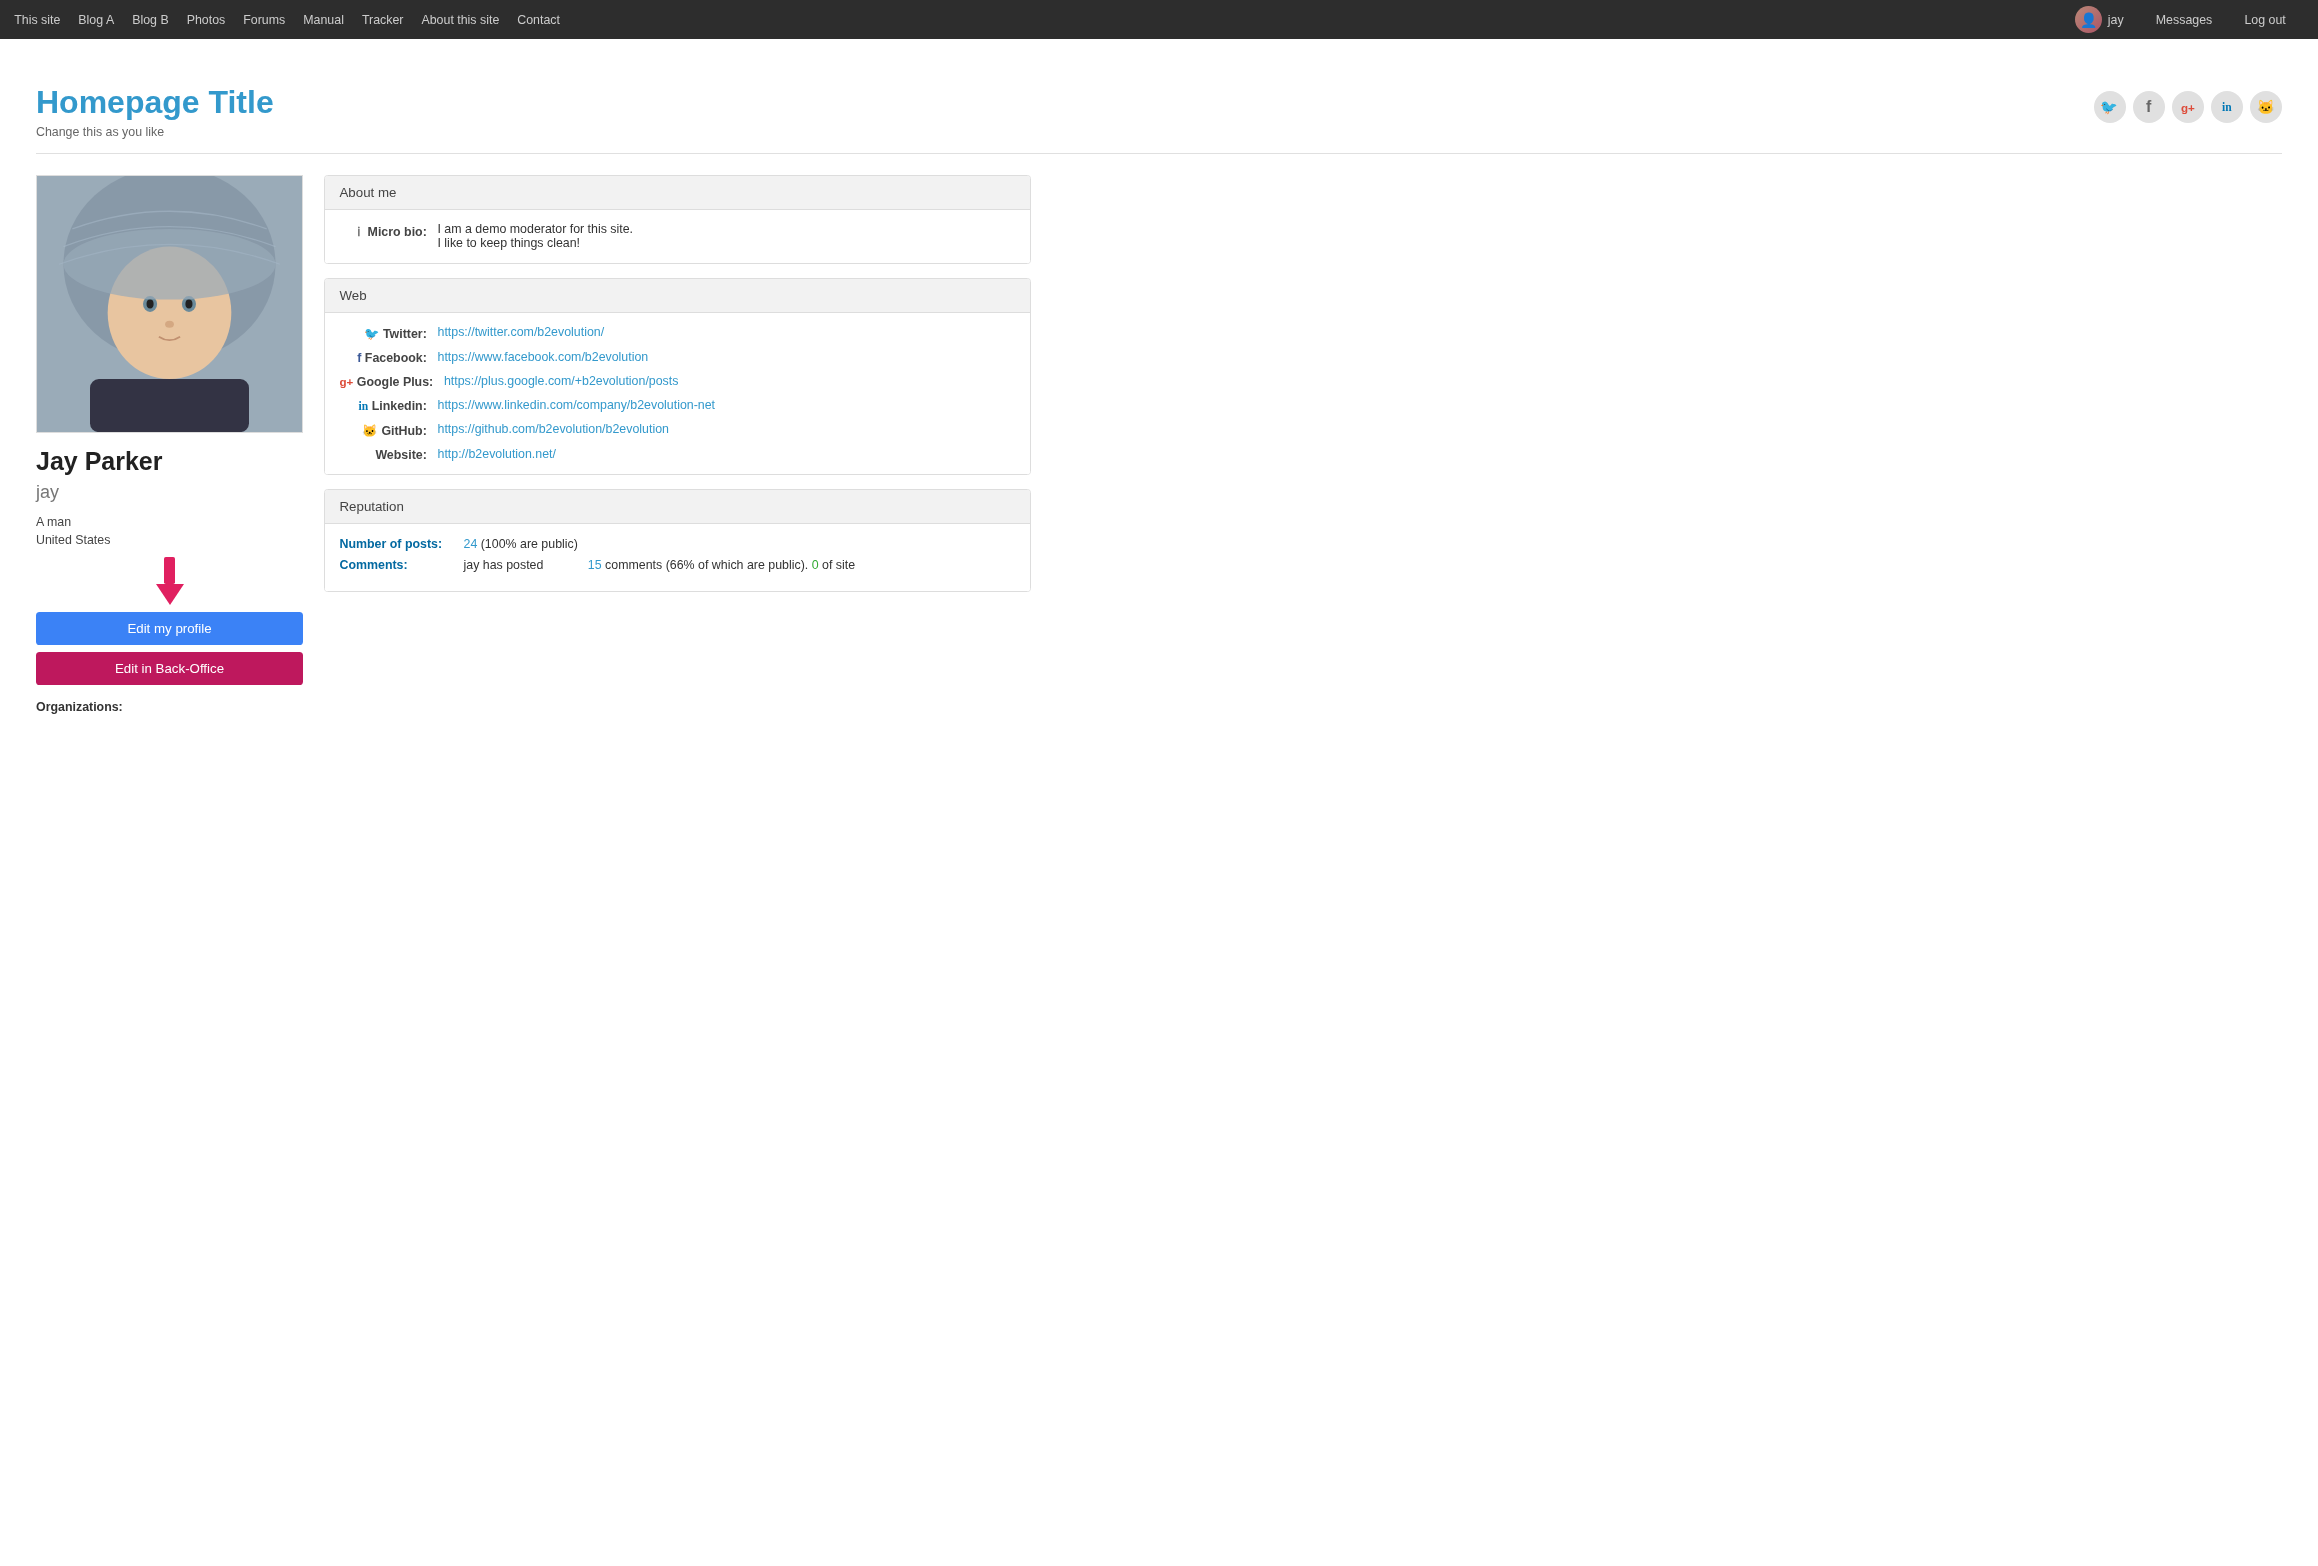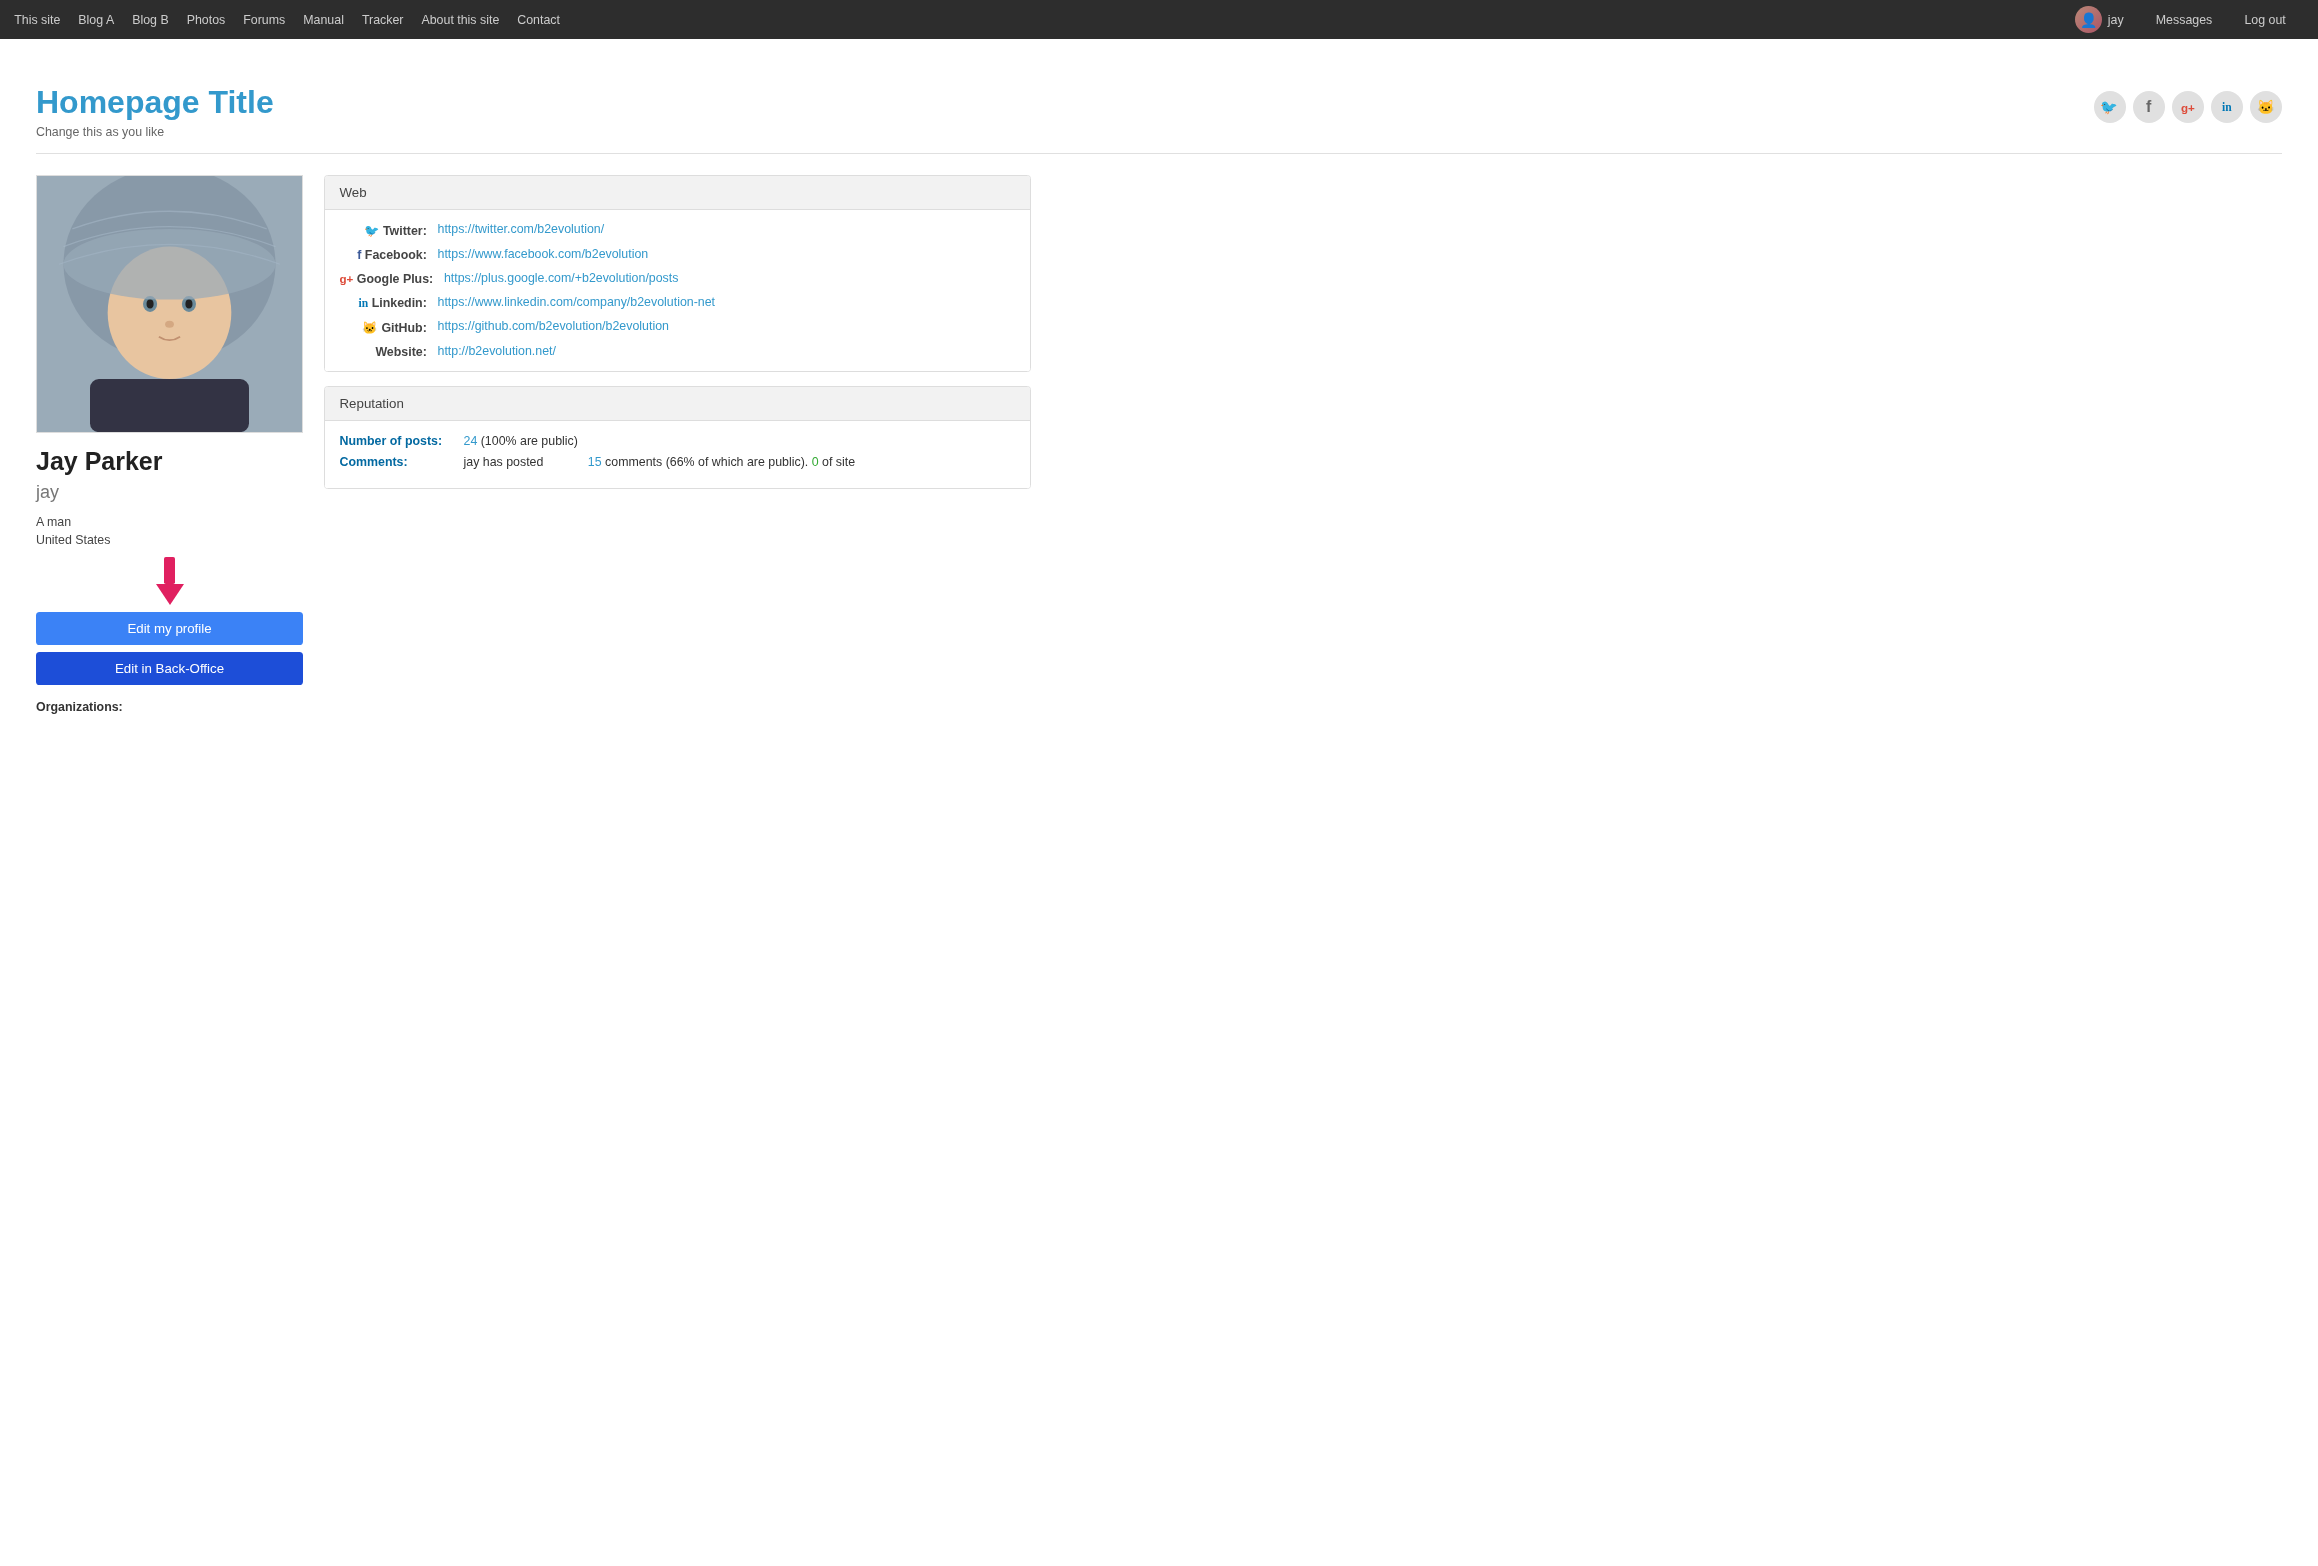--- a/index.html
+++ b/index.html
@@ -148,21 +148,21 @@
       padding: 9px;
       text-align: center;
       border: none;
       border-radius: 3.6px;
       font-size: 13.3px;
       cursor: pointer;
       color: #fff;
       margin-top: 7.1px;
     }
     .btn-primary { background: #3b82f6; }
-    .btn-secondary { background: #1d4ed8; }
+    .btn-secondary { background: #be185d; }
 
     .organizations-label {
       margin-top: 14.2px;
       font-weight: bold;
       font-size: 12.4px;
       color: #333;
     }
 
     
     .right-panel {
@@ -331,20 +331,35 @@
     </div>
 
     <button class="btn btn-primary">Edit my profile</button>
     <button class="btn btn-secondary">Edit in Back-Office</button>
 
     <div class="organizations-label">Organizations:</div>
   </div>
 
   <div class="right-panel">
 
+    <div class="info-box">
+      <div class="info-box-header">About me</div>
+      <div class="info-box-body">
+        <div class="info-row">
+          <div class="info-label">
+            <span class="micro-bio-icon">ℹ</span>
+            <span>Micro bio:</span>
+          </div>
+          <div class="info-value">
+            <div>I am a demo moderator for this site.</div>
+            <div>I like to keep things clean!</div>
+          </div>
+        </div>
+      </div>
+    </div>
 
     <div class="info-box">
       <div class="info-box-header">Web</div>
       <div class="info-box-body">
 
         <div class="info-row">
           <div class="info-label">
             <span class="icon-twitter">🐦</span>
             <span>Twitter:</span>
           </div>

